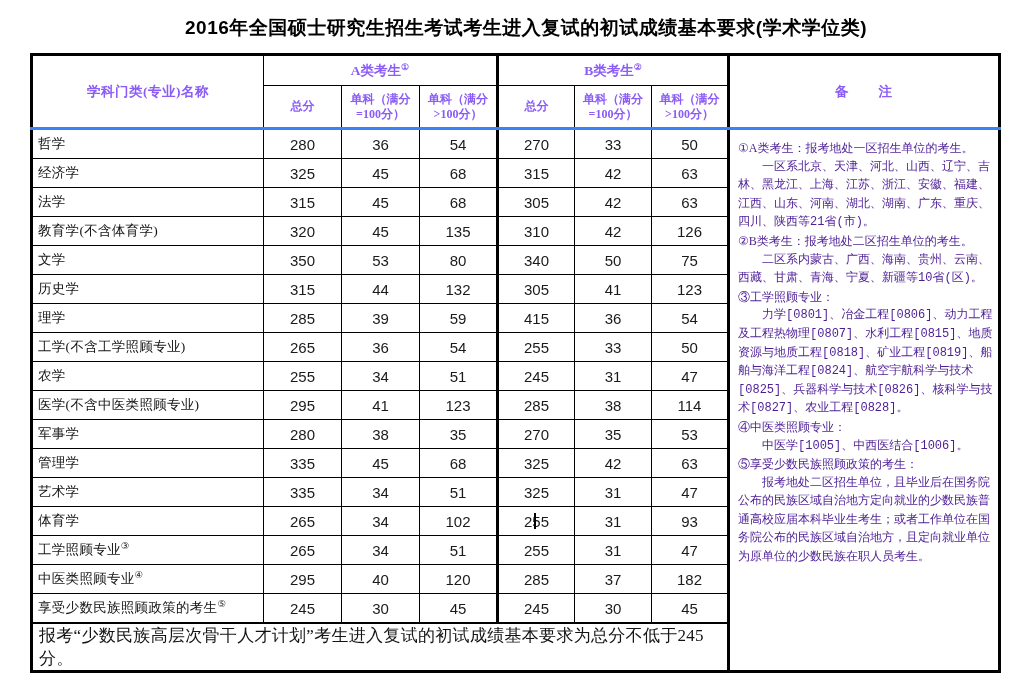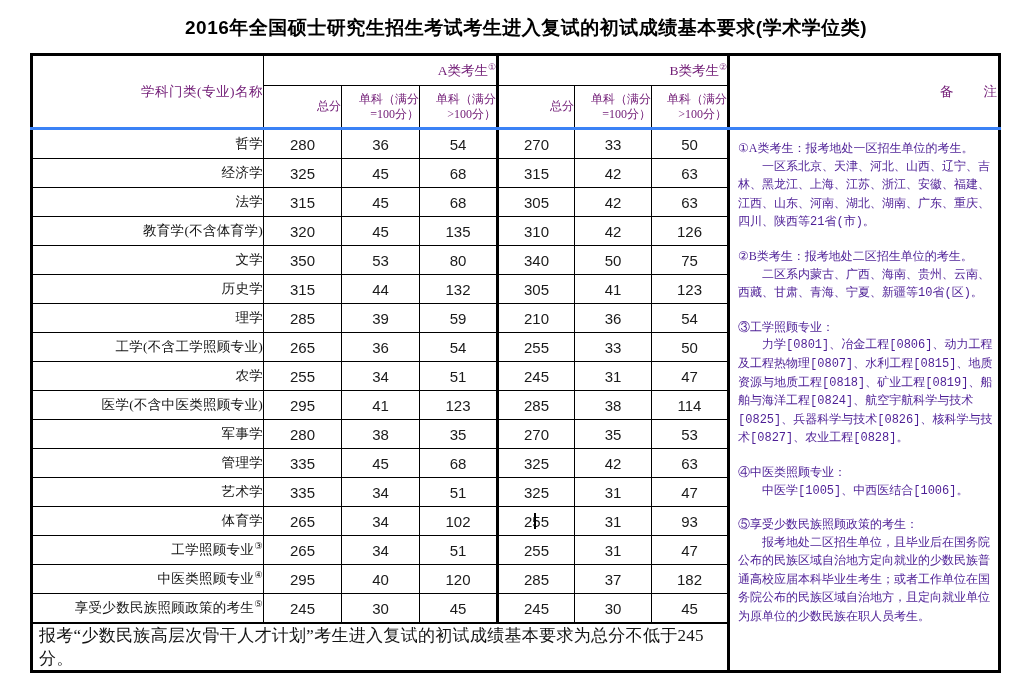--- a/index.html
+++ b/index.html
@@ -14,47 +14,46 @@
     text-align:center;
     font-family:"Liberation Sans", sans-serif;
     font-weight:bold; font-size:19px; letter-spacing:0.5px; color:#000;padding-left:25px;
   }
   table.score {
     border-collapse:collapse; table-layout:fixed;
     margin-left:30px; width:968px;
     border:3px solid #000;
   }
   th, td { border:1px solid #000; padding:0; overflow:hidden; }
-  thead th { font-weight:normal; text-align:right; vertical-align:middle; color:#701a75; }
+  thead th { font-weight:bold; text-align:center; vertical-align:middle; color:#8b5cf6; }
   tr.h1 th { height:29px; font-size:13.5px; }
   tr.h2 th { height:41px; font-size:12px; }
   tr.h2 th .sub-line { line-height:1.25; }
   th.th-subject { font-size:13.5px; letter-spacing:0.5px; }
   th.th-remarks { font-size:14px; letter-spacing:1px; }
   thead tr.h2 th, th.row2span { border-bottom:3px solid #3b82f6; }
   .sup-ref { font-size:9px; vertical-align:super; line-height:0; }
   td.subject {
     height:28px; font-size:13.5px; padding-left:5px; vertical-align:middle;
     letter-spacing:0.3px;
-    text-align:right;
   }
   td.subject .sup-ref { font-size:9.5px; }
   td.num {
     height:28px; text-align:center; vertical-align:middle;
     font-family:"Liberation Sans", sans-serif; font-size:15px; color:#1a1a1a;
   }
   .thick-left { border-left:3px solid #000 !important; }
   td.remarks-cell {
     vertical-align:top; text-align:left;
     padding:9px 4px 6px 8px;
     font-size:12px; line-height:1.55; color:#4c1d95;
   }
   .rm { }
   .rm.ind { text-indent:2em;font-family:Liberation Mono, monospace; }
-  .rm.gap { margin-top:15px; }
+  .rm.gap { }
   tr.note-row td {
     border-top:2.5px solid #000;
     height:27px; vertical-align:middle;
     font-size:17px; padding-left:6px; letter-spacing:0.3px;
   }
   td.has-caret { position:relative; }
   td.has-caret::after {
     content:""; position:absolute; left:35px; top:6px;
     width:1.5px; height:16px; background:#000;
   }
@@ -170,21 +169,21 @@
       <td class="num">132</td>
       <td class="num thick-left">305</td>
       <td class="num">41</td>
       <td class="num">123</td>
     </tr>
         <tr>
       <td class="subject"><span class="subj">理学</span><span class="sup-ref"></span></td>
       <td class="num">285</td>
       <td class="num">39</td>
       <td class="num">59</td>
-      <td class="num thick-left">210</td>
+      <td class="num thick-left">415</td>
       <td class="num">36</td>
       <td class="num">54</td>
     </tr>
         <tr>
       <td class="subject"><span class="subj">工学(不含工学照顾专业)</span><span class="sup-ref"></span></td>
       <td class="num">265</td>
       <td class="num">36</td>
       <td class="num">54</td>
       <td class="num thick-left">255</td>
       <td class="num">33</td>

